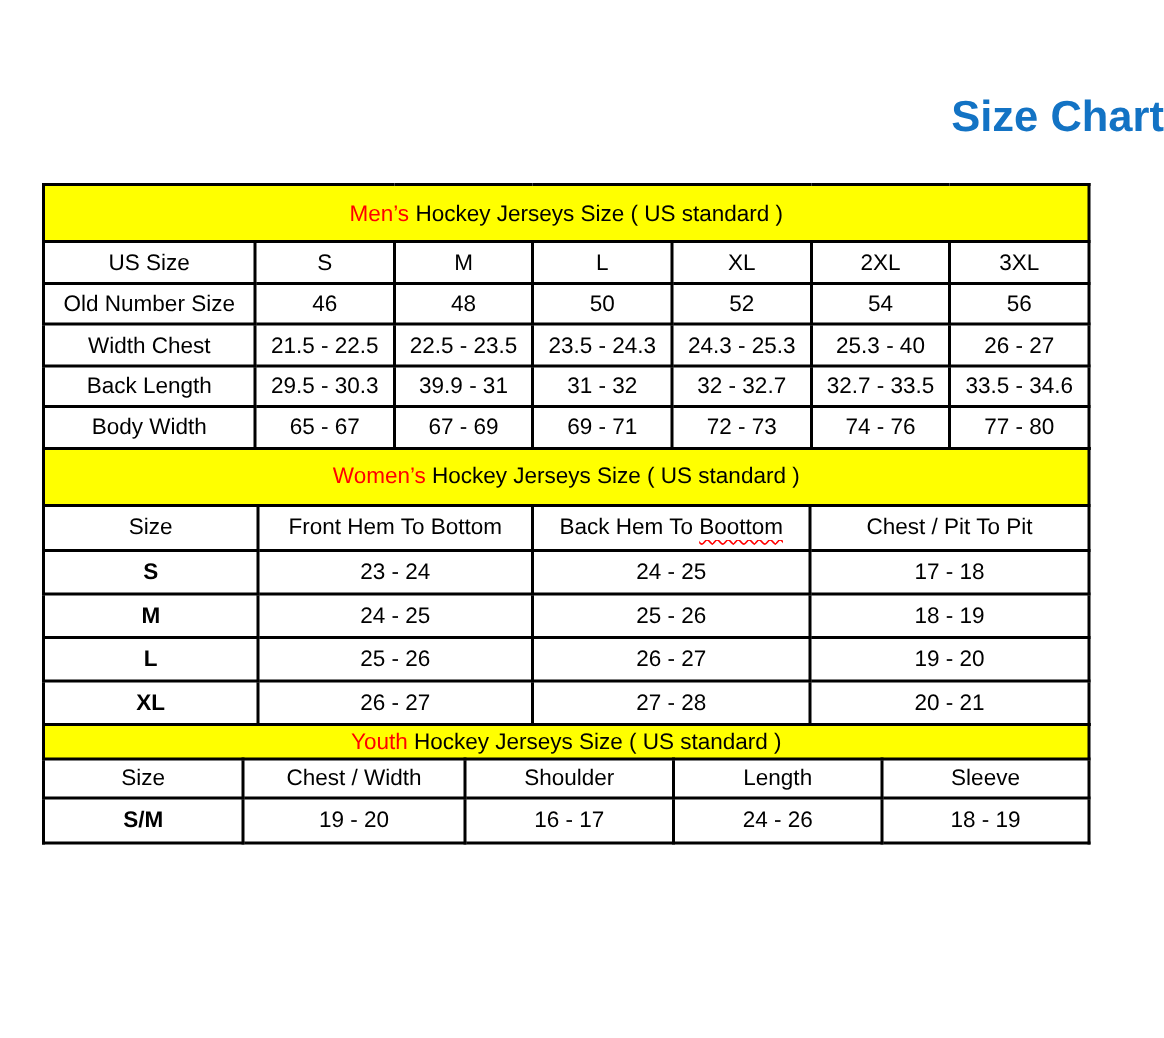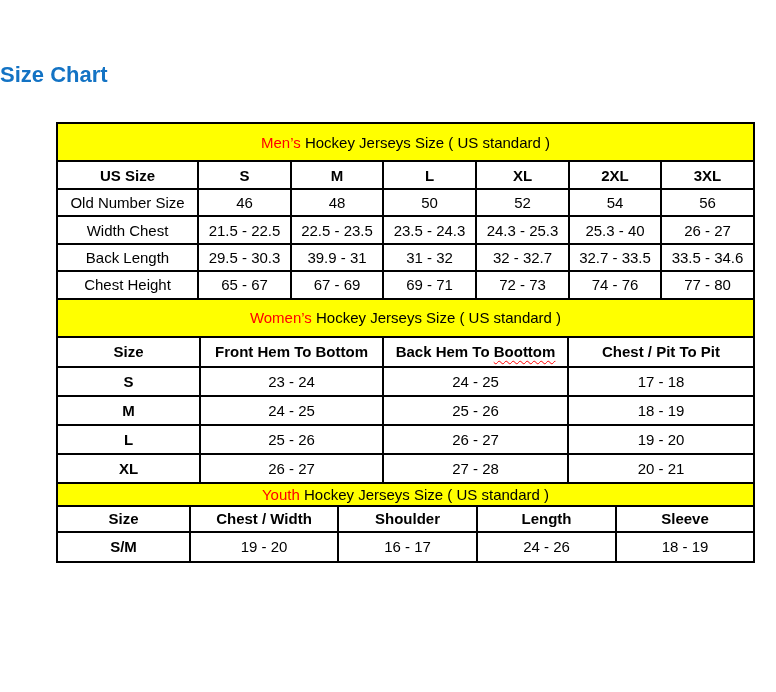--- a/index.html
+++ b/index.html
@@ -20,29 +20,29 @@
     height: 692px;
     background: #FFFFFF;
     overflow: hidden;
   }
   .page-title {
     position: absolute;
     top: 62px;
     left: 0;
     width: 100%;
     margin: 0;
-    text-align: left;
-    font-size: 22px;
+    text-align: right;
+    font-size: 29px;
     font-weight: 700;
     color: var(--title-color);
     letter-spacing: 0px;
   }
   .tables {
     position: absolute;
-    left: 56px;
+    left: 28px;
     top: 122px;
     width: 697px;
   }
   table.size-table {
     border-collapse: collapse;
     table-layout: fixed;
     width: 697px;
     color: var(--text-c);
   }
   table.size-table + table.size-table { margin-top: -2px; }
@@ -54,21 +54,21 @@
     font-size: 15px;
     overflow: hidden;
     white-space: nowrap;
   }
   td.band {
     background: var(--band-bg);
     font-weight: 700;
     font-size: 17px;
   }
   .band-hl { color: var(--band-hl); }
-  table.size-table th { font-weight: 700; }
+  table.size-table th { font-weight: 400; }
   table.size-table td { font-weight: 400; }
   table.size-table td.bold { font-weight: 700; }
   
   .t-mens   tr.band-row { height: 38px; }
   .t-mens   tr.head-row { height: 28px; }
   .t-mens   tbody tr    { height: 27.4px; }
   .t-womens tr.band-row { height: 38px; margin-left: 32px; }
   .t-womens tr.head-row { height: 30px; }
   .t-womens tbody tr    { height: 29px; }
   .t-youth  tr.band-row { height: 23px; }
@@ -136,21 +136,21 @@
           <tr>
             <td>Back Length</td>
             <td>29.5 - 30.3</td>
             <td>39.9 - 31</td>
             <td>31 - 32</td>
             <td>32 - 32.7</td>
             <td>32.7 - 33.5</td>
             <td>33.5 - 34.6</td>
           </tr>
           <tr>
-            <td>Chest Height</td>
+            <td>Body Width</td>
             <td>65 - 67</td>
             <td>67 - 69</td>
             <td>69 - 71</td>
             <td>72 - 73</td>
             <td>74 - 76</td>
             <td>77 - 80</td>
           </tr>
         </tbody>
     </table>
 

